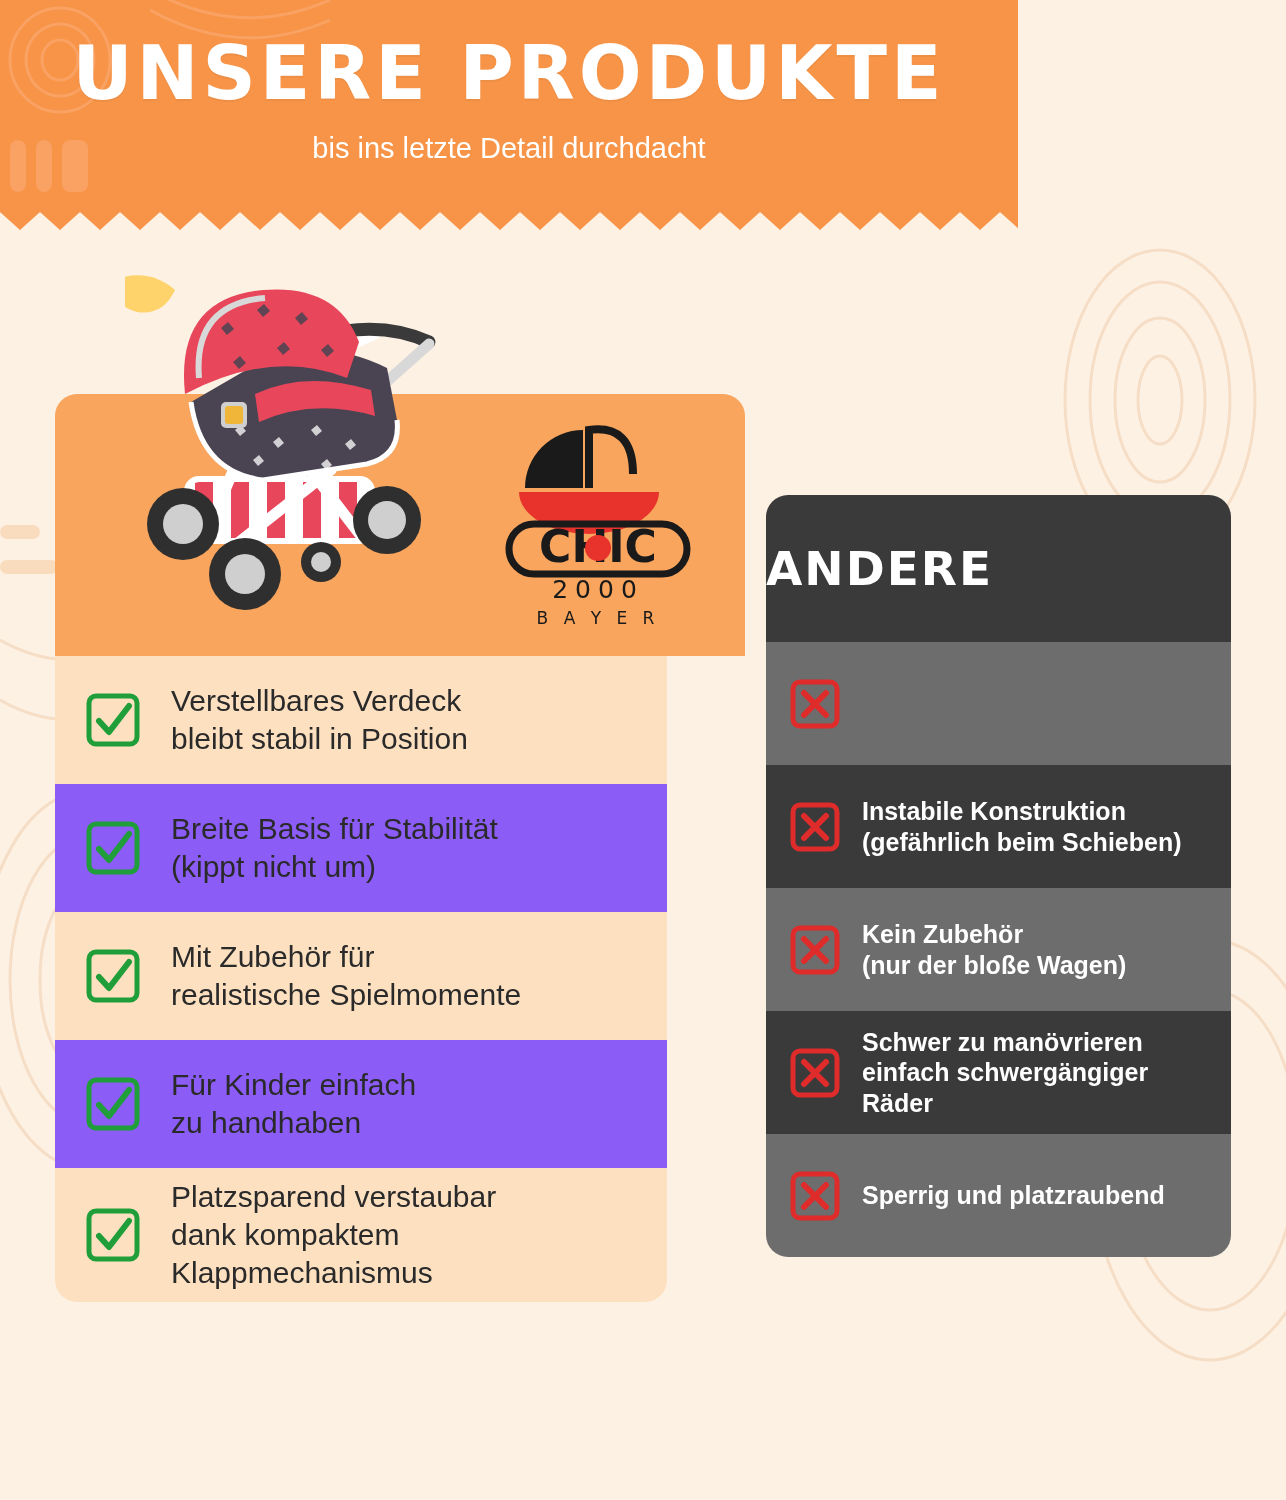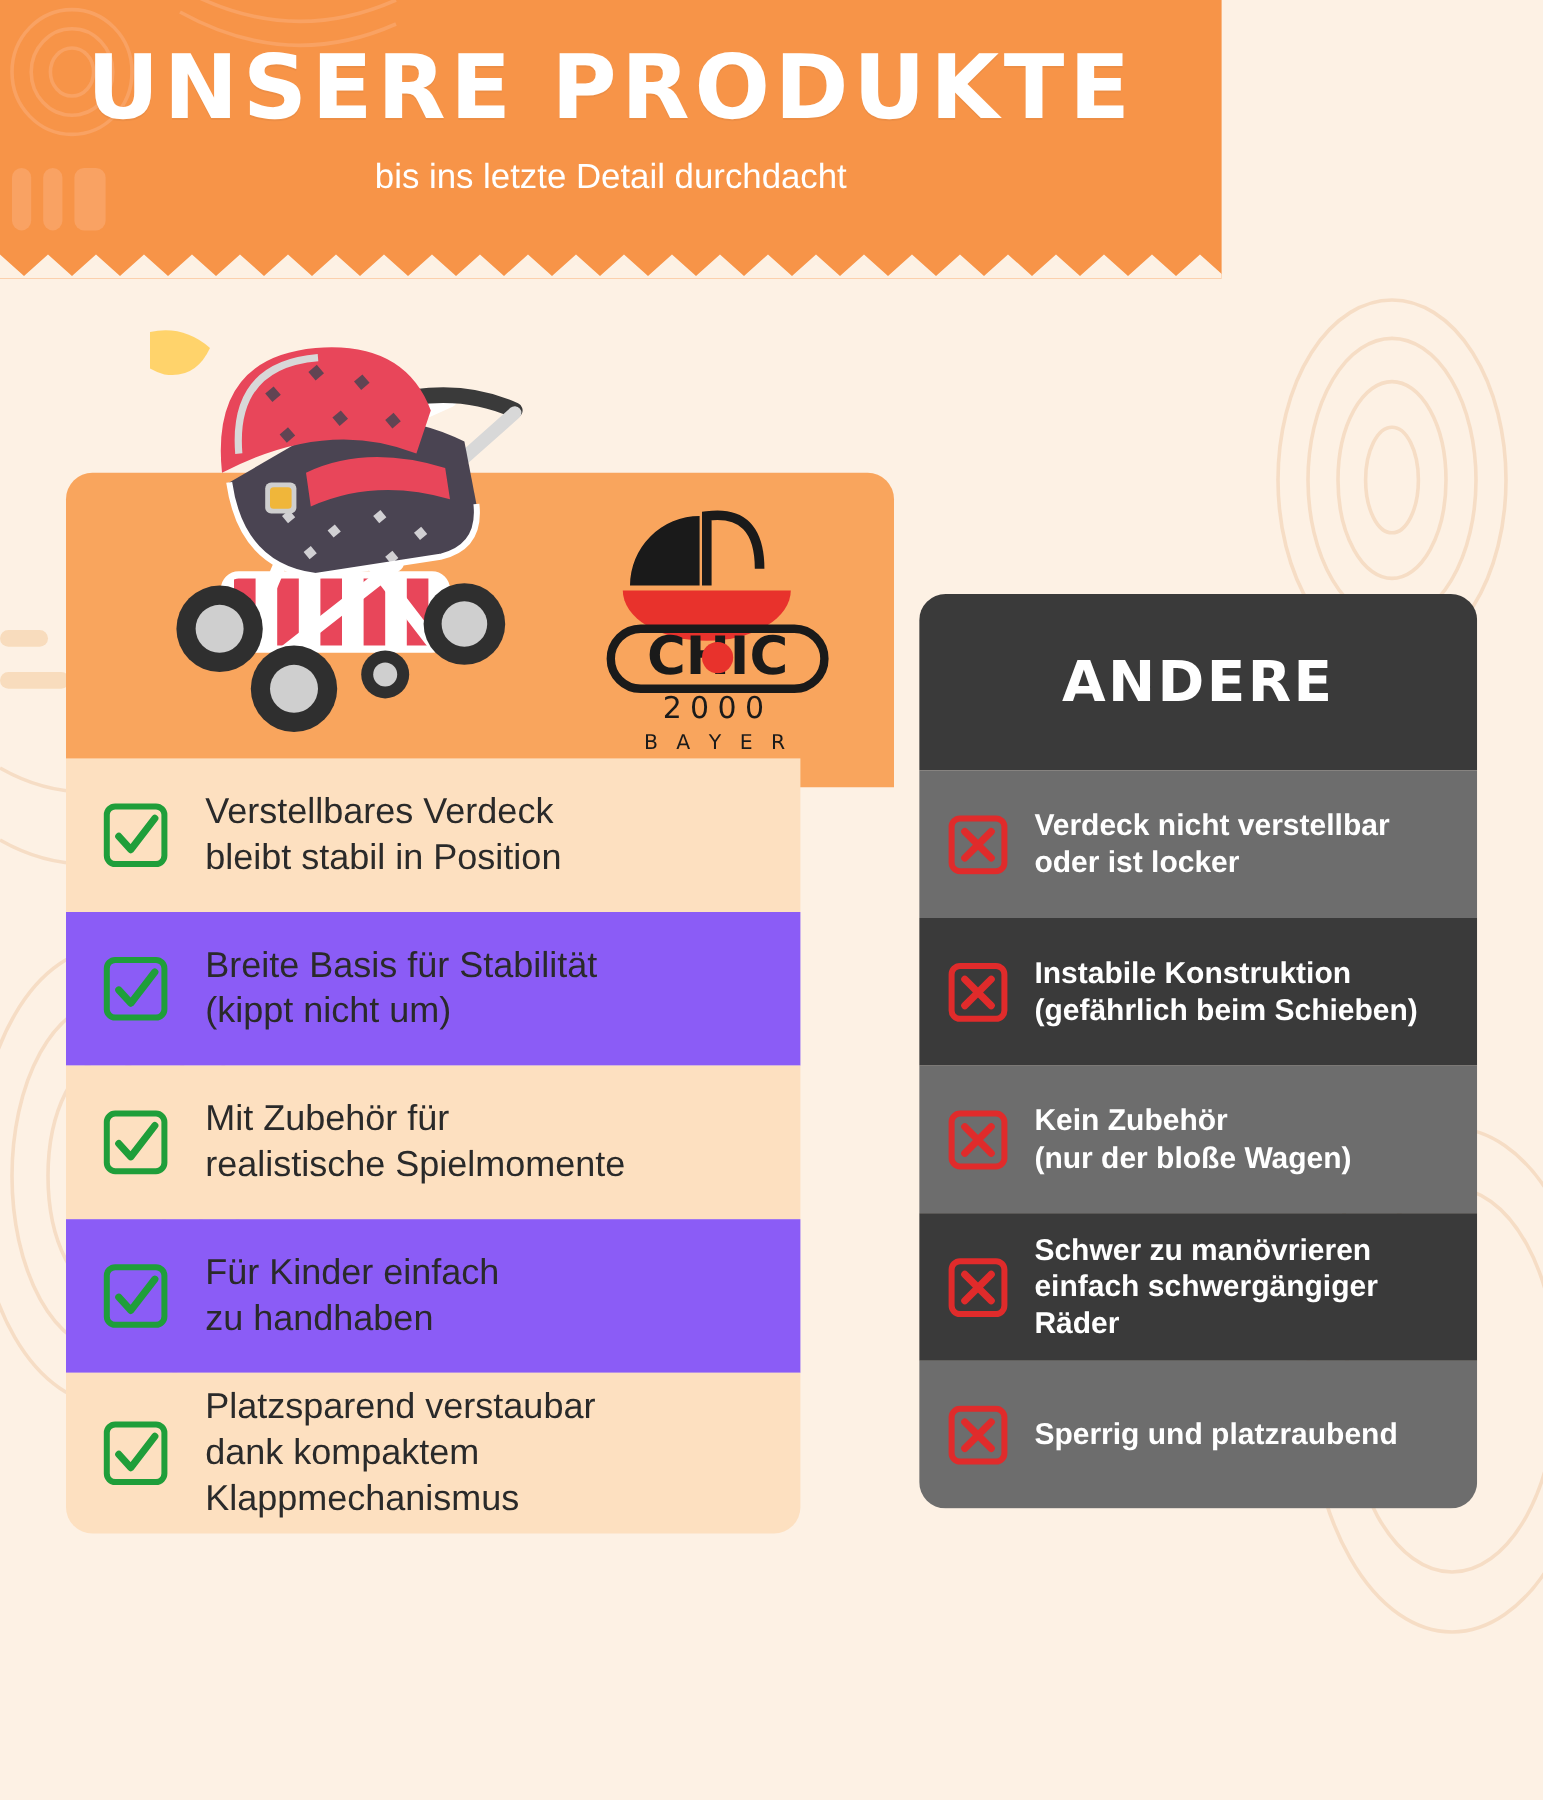--- a/index.html
+++ b/index.html
@@ -100,21 +100,21 @@
     right: 52px;
     top: 22px;
     width: 190px;
     height: 220px;
   }
 
   
   .left-col {
     position: absolute;
     left: 55px;
-    top: 400px;
+    top: 424px;
     width: 612px;
   }
   .row-left {
     display: flex;
     align-items: center;
     min-height: 128px;
     padding: 10px 24px 10px 30px;
     box-sizing: border-box;
   }
   .row-left.light { background: #fde0c0; }
@@ -140,21 +140,21 @@
     top: 263px;
     width: 465px;
     border-radius: 22px;
     overflow: hidden;
   }
   .right-head {
     background: #3a3a3a;
     height: 147px;
     display: flex;
     align-items: center;
-    justify-content: center;
+    justify-content: flex-start;
   }
   .right-head-title {
     color: #ffffff;
     font-size: 47px;
     font-weight: bold;
     letter-spacing: 2px;
     font-family: "DejaVu Sans", sans-serif;
   }
   .row-right {
     display: flex;
@@ -388,24 +388,20 @@
   <div class="right-col">
     <div class="right-head">
       <div class="right-head-title">ANDERE</div>
     </div>
 
     <div class="row-right gray">
       <svg class="xmark" viewBox="0 0 50 50">
         <rect x="3" y="3" width="44" height="44" rx="7" fill="none" stroke="#e02b2b" stroke-width="5"></rect>
         <path d="M14 14 L36 36 M36 14 L14 36" stroke="#e02b2b" stroke-width="6" stroke-linecap="round"></path>
       </svg>
-      <div class="row-text-right">
-        <span class="nowrap-line">Verdeck nicht verstellbar</span>
-        <span class="nowrap-line">oder ist locker</span>
-      </div>
     </div>
 
     <div class="row-right black">
       <svg class="xmark" viewBox="0 0 50 50">
         <rect x="3" y="3" width="44" height="44" rx="7" fill="none" stroke="#e02b2b" stroke-width="5"></rect>
         <path d="M14 14 L36 36 M36 14 L14 36" stroke="#e02b2b" stroke-width="6" stroke-linecap="round"></path>
       </svg>
       <div class="row-text-right">
         <span class="nowrap-line">Instabile Konstruktion</span>
         <span class="nowrap-line">(gefährlich beim Schieben)</span>

